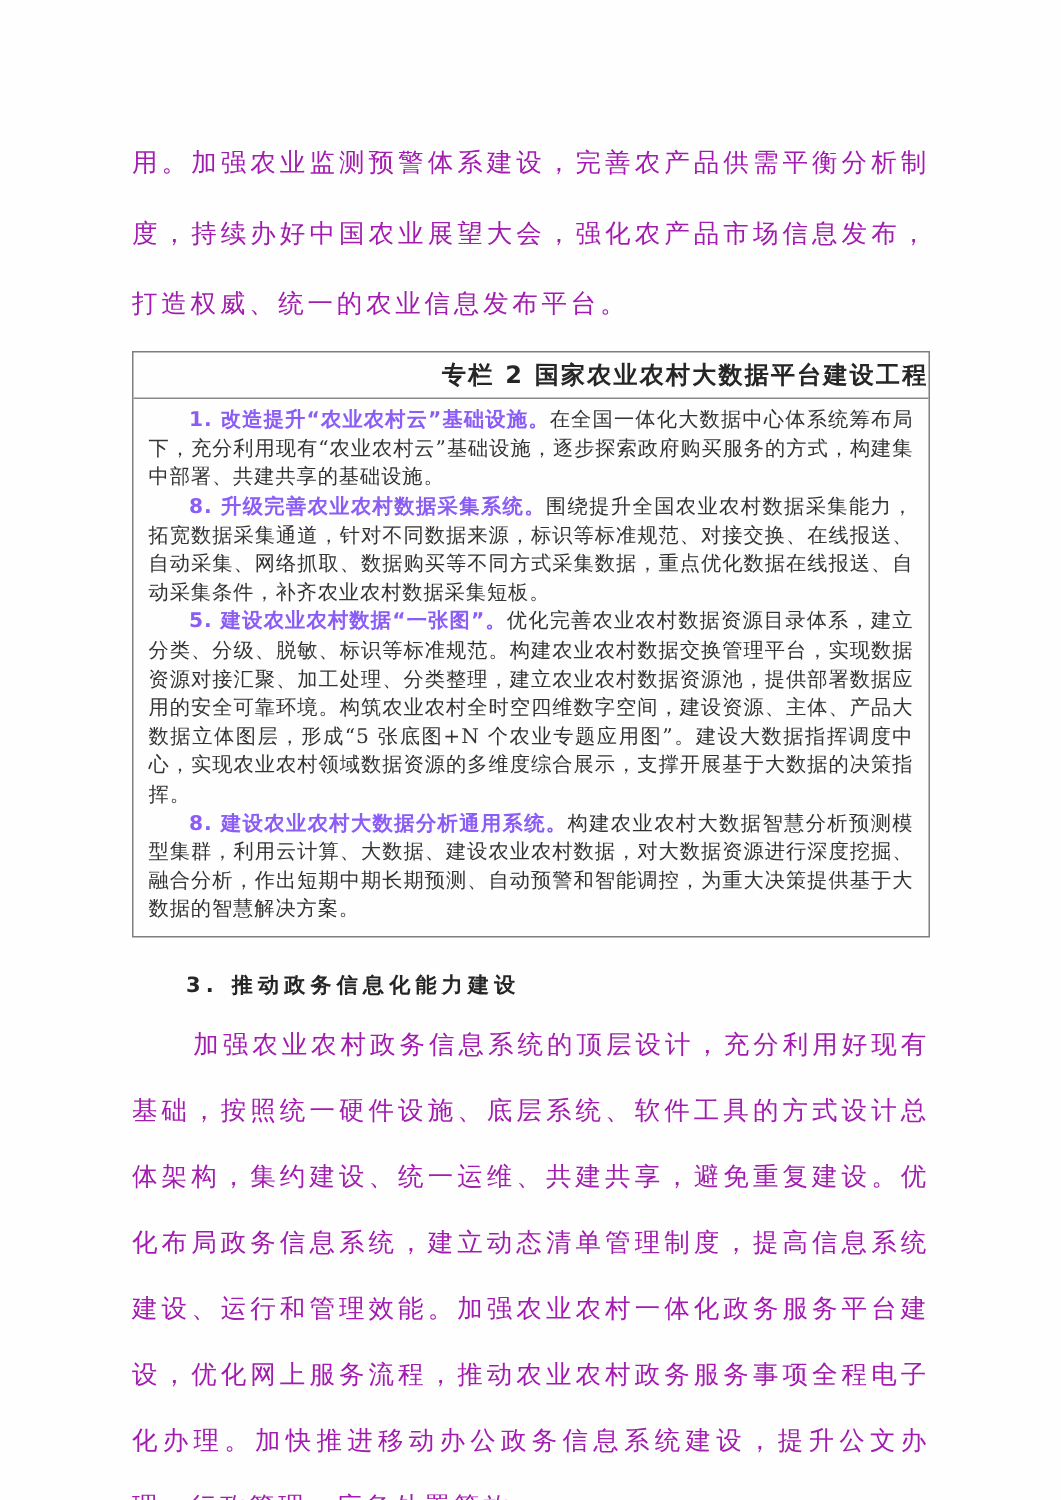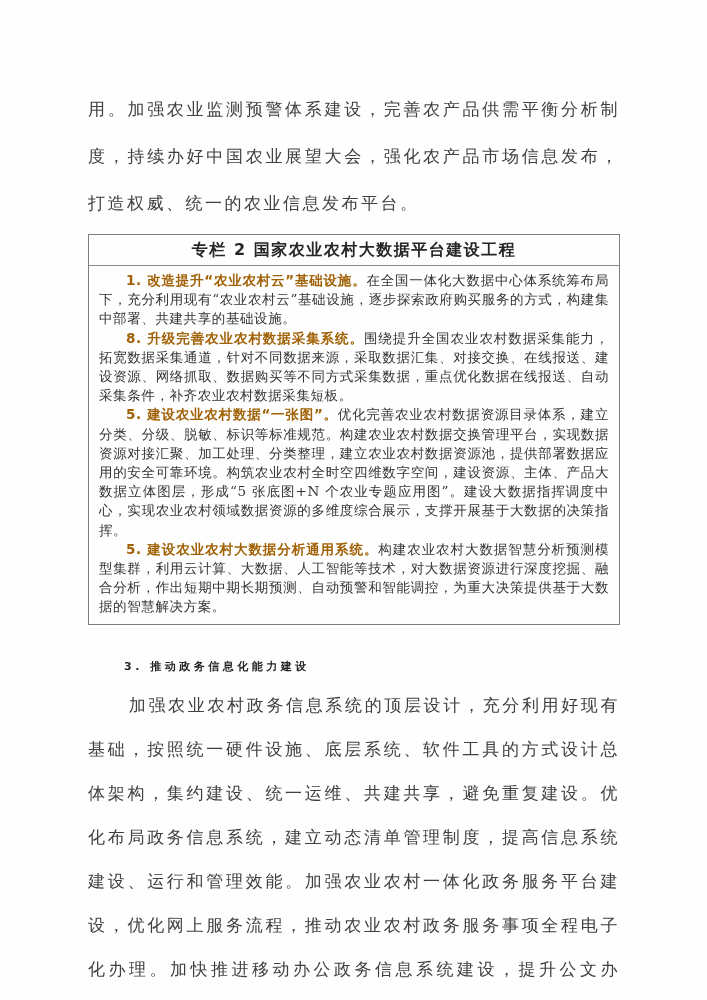--- a/index.html
+++ b/index.html
@@ -18,85 +18,85 @@
     font-family: "DejaVu Serif", "Liberation Serif", serif;
     overflow: hidden;
   }
   .body-para {
     margin: 0;
     font-size: 17px;
     line-height: 47px;
     letter-spacing: 2.5px;
     text-align: justify;
     text-justify: inter-character;
-    color: #404040;
+    color: #a21caf;
   }
   .body-para.indented {
     text-indent: 2.4em;
     line-height: 44px;
   }
   .panel {
     margin-top: 7px;
     border: 1px solid #7e7e7e;
     background: #fefefe;
   }
   .panel-title {
     font-family: "DejaVu Sans", "Liberation Sans", sans-serif;
     font-weight: 700;
     font-size: 16px;
     letter-spacing: 1.5px;
-    text-align: center;
+    text-align: right;
     padding: 5px 0 4px 0;
     border-bottom: 1px solid #8a8a8a;
     color: #262626;
   }
   .panel-body {
     padding: 5px 10px 7px 10px;
   }
   .panel-item {
     margin: 0;
     font-size: 13.5px;
     line-height: 19.2px;
     letter-spacing: 0.6px;
     text-align: justify;
     text-justify: inter-character;
     text-indent: 2em;
     color: #333333;
   }
   .panel-item .lead {
     font-family: "DejaVu Sans", "Liberation Sans", sans-serif;
     font-weight: 700;
-    color: #a16207;
+    color: #8b5cf6;
   }
   .section-heading {
-    margin: 34px 0 0 36px;
+    margin: 23px 0 0 36px;
     font-family: "DejaVu Sans", "Liberation Sans", sans-serif;
     font-weight: 700;
-    font-size: 11px;
+    font-size: 14px;
     letter-spacing: 3.5px;
     color: #262626;
   }
   .section-para {
     margin-top: 9px;
   }
 </style>
 </head>
 <body>
 
 <div class="page">
 
   <p class="body-para">用。加强农业监测预警体系建设，完善农产品供需平衡分析制度，持续办好中国农业展望大会，强化农产品市场信息发布，打造权威、统一的农业信息发布平台。</p>
 
   <div class="panel">
     <div class="panel-title">专栏 2 国家农业农村大数据平台建设工程</div>
     <div class="panel-body">
       <p class="panel-item"><span class="lead">1. 改造提升“农业农村云”基础设施。</span><span>在全国一体化大数据中心体系统筹布局下，充分利用现有“农业农村云”基础设施，逐步探索政府购买服务的方式，构建集中部署、共建共享的基础设施。</span></p>
-      <p class="panel-item"><span class="lead">8. 升级完善农业农村数据采集系统。</span><span>围绕提升全国农业农村数据采集能力，拓宽数据采集通道，针对不同数据来源，采取数据汇集、对接交换、在线报送、建设资源、网络抓取、数据购买等不同方式采集数据，重点优化数据在线报送、自动采集条件，补齐农业农村数据采集短板。</span></p>
+      <p class="panel-item"><span class="lead">8. 升级完善农业农村数据采集系统。</span><span>围绕提升全国农业农村数据采集能力，拓宽数据采集通道，针对不同数据来源，标识等标准规范、对接交换、在线报送、自动采集、网络抓取、数据购买等不同方式采集数据，重点优化数据在线报送、自动采集条件，补齐农业农村数据采集短板。</span></p>
       <p class="panel-item"><span class="lead">5. 建设农业农村数据“一张图”。</span><span>优化完善农业农村数据资源目录体系，建立分类、分级、脱敏、标识等标准规范。构建农业农村数据交换管理平台，实现数据资源对接汇聚、加工处理、分类整理，建立农业农村数据资源池，提供部署数据应用的安全可靠环境。构筑农业农村全时空四维数字空间，建设资源、主体、产品大数据立体图层，形成“5 张底图+N 个农业专题应用图”。建设大数据指挥调度中心，实现农业农村领域数据资源的多维度综合展示，支撑开展基于大数据的决策指挥。</span></p>
-      <p class="panel-item"><span class="lead">5. 建设农业农村大数据分析通用系统。</span><span>构建农业农村大数据智慧分析预测模型集群，利用云计算、大数据、人工智能等技术，对大数据资源进行深度挖掘、融合分析，作出短期中期长期预测、自动预警和智能调控，为重大决策提供基于大数据的智慧解决方案。</span></p>
+      <p class="panel-item"><span class="lead">8. 建设农业农村大数据分析通用系统。</span><span>构建农业农村大数据智慧分析预测模型集群，利用云计算、大数据、建设农业农村数据，对大数据资源进行深度挖掘、融合分析，作出短期中期长期预测、自动预警和智能调控，为重大决策提供基于大数据的智慧解决方案。</span></p>
     </div>
   </div>
 
   <h3 class="section-heading">3. 推动政务信息化能力建设</h3>
 
   <p class="body-para indented section-para">加强农业农村政务信息系统的顶层设计，充分利用好现有基础，按照统一硬件设施、底层系统、软件工具的方式设计总体架构，集约建设、统一运维、共建共享，避免重复建设。优化布局政务信息系统，建立动态清单管理制度，提高信息系统建设、运行和管理效能。加强农业农村一体化政务服务平台建设，优化网上服务流程，推动农业农村政务服务事项全程电子化办理。加快推进移动办公政务信息系统建设，提升公文办理、行政管理、应急处置等效</p>
 
 </div>
 
 </body></html>

